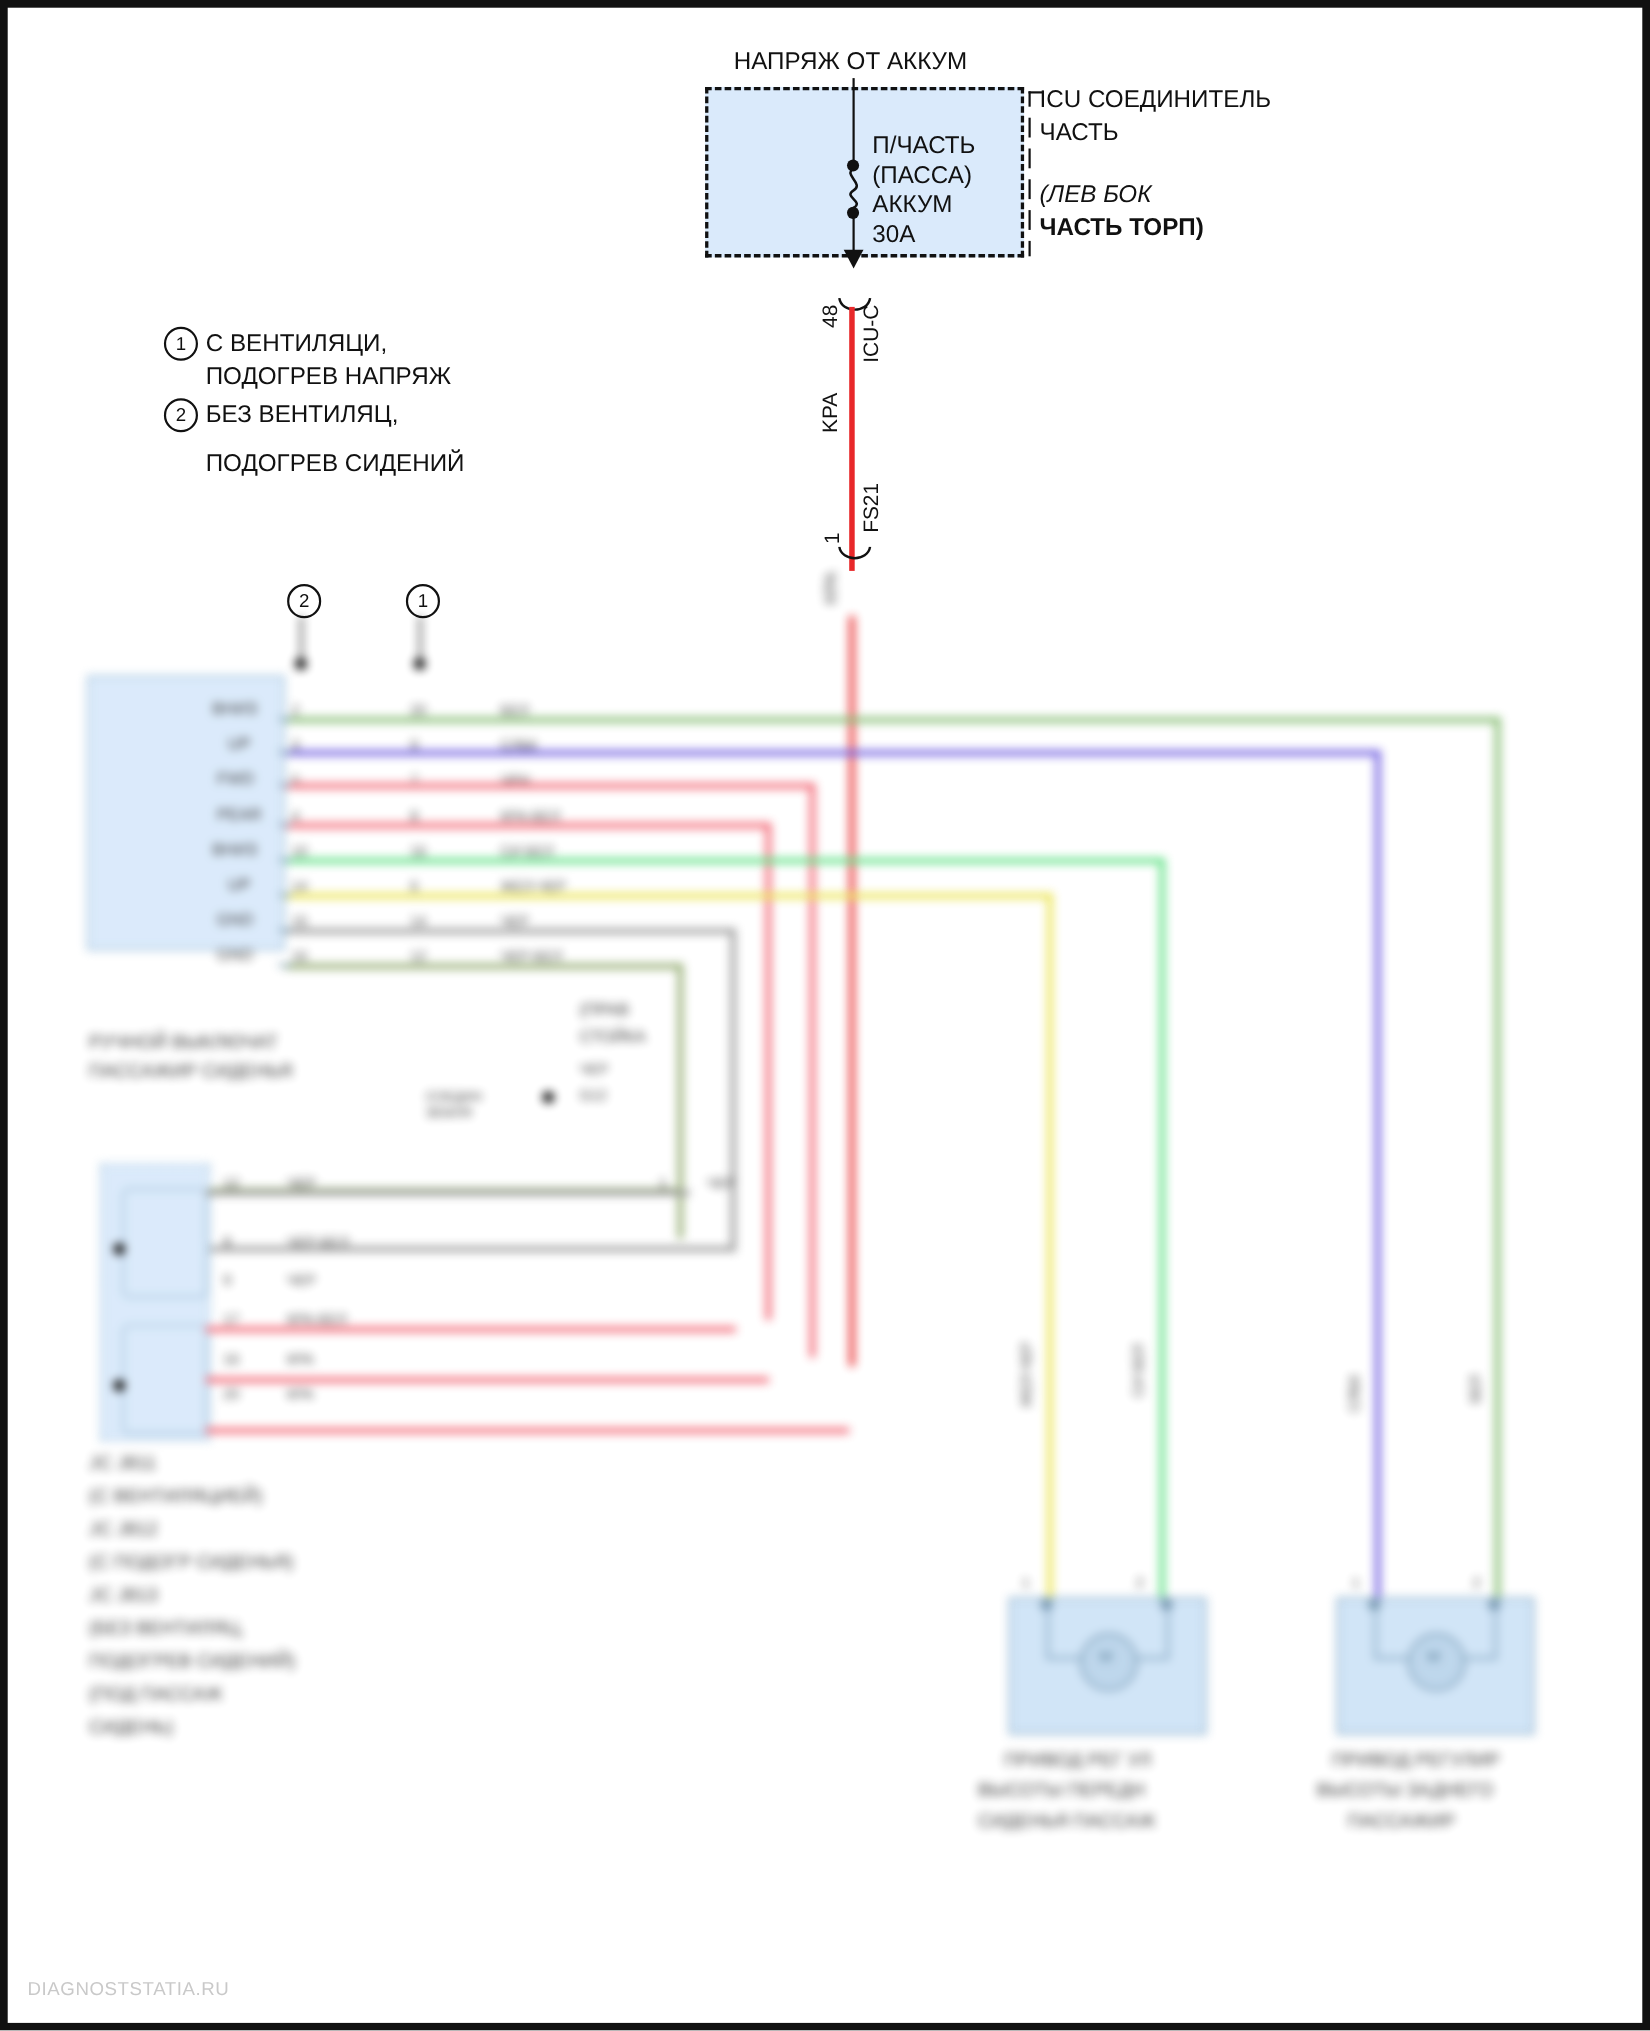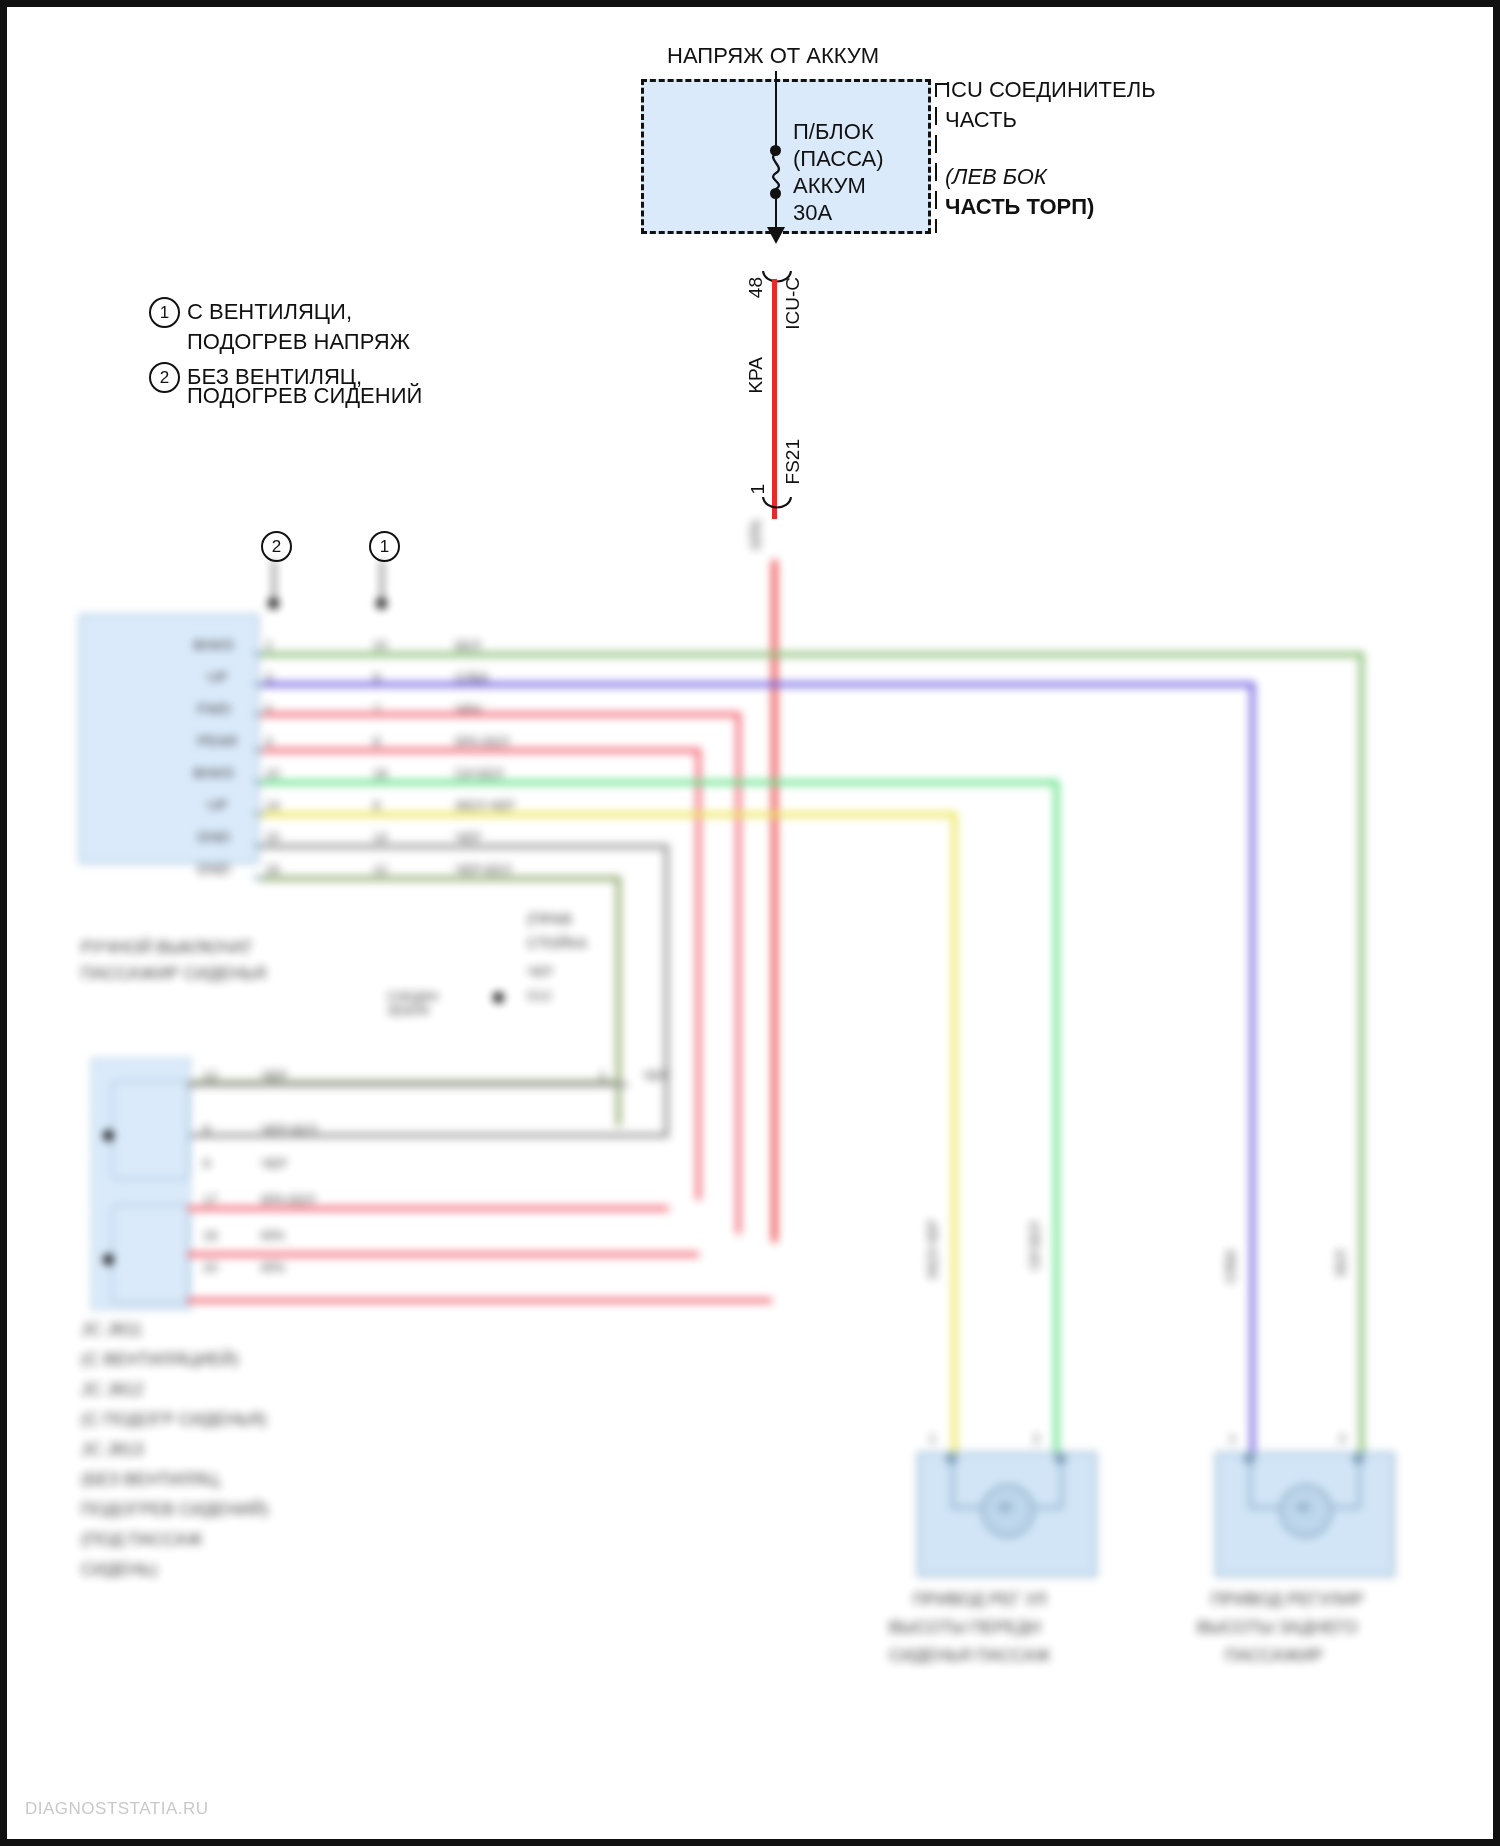--- a/index.html
+++ b/index.html
@@ -82,21 +82,21 @@
   <svg style="position:absolute;left:756px;top:146px;" width="26" height="36">
     <path d="M13 0 C3 6 23 14 13 20 C3 26 23 30 13 36" stroke="#111" stroke-width="2.3" fill="none"></path>
   </svg>
   <div class="node" style="left:763px;top:181px;"></div>
   <div class="solidline" style="left:768px;top:190px;width:2px;height:38px;"></div>
 
   <svg style="position:absolute;left:758px;top:216px;" width="22" height="22">
     <path d="M11 21 L2 4 L20 4 Z" fill="#111"></path>
   </svg>
 
-  <div class="txt t22" style="left:786px;top:112px;">П/БЛОК</div>
+  <div class="txt t22" style="left:786px;top:112px;">П/ЧАСТЬ</div>
   <div class="txt t22" style="left:786px;top:139px;">(ПАССА)</div>
   <div class="txt t22" style="left:786px;top:166px;">АККУМ</div>
   <div class="txt t22" style="left:786px;top:193px;">30А</div>
 
   <div class="solidline" style="left:928px;top:76px;width:2px;height:14px;"></div>
   <div class="solidline" style="left:928px;top:100px;width:2px;height:18px;"></div>
   <div class="solidline" style="left:928px;top:128px;width:2px;height:18px;"></div>
   <div class="solidline" style="left:928px;top:156px;width:2px;height:18px;"></div>
   <div class="solidline" style="left:928px;top:184px;width:2px;height:18px;"></div>
   <div class="solidline" style="left:928px;top:212px;width:2px;height:14px;"></div>
@@ -122,21 +122,21 @@
   <svg style="position:absolute;left:754px;top:490px;" width="32" height="16">
     <path d="M2 0 C4 14 28 14 30 0" stroke="#111" stroke-width="2.2" fill="none"></path>
   </svg>
 
   <div class="circnum" style="left:142px;top:290px;">1</div>
   <div class="txt t22" style="left:180px;top:292px;">С ВЕНТИЛЯЦИ,</div>
   <div class="txt t22" style="left:180px;top:322px;">ПОДОГРЕВ НАПРЯЖ</div>
 
   <div class="circnum" style="left:142px;top:355px;">2</div>
   <div class="txt t22" style="left:180px;top:357px;">БЕЗ ВЕНТИЛЯЦ,</div>
-  <div class="txt t22" style="left:180px;top:376px;">ПОДОГРЕВ СИДЕНИЙ</div>
+  <div class="txt t22" style="left:180px;top:401px;">ПОДОГРЕВ СИДЕНИЙ</div>
 
   <div class="circnum" style="left:254px;top:524px;">2</div>
   <div class="circnum" style="left:362px;top:524px;">1</div>
 
   <div id="blurred">
 
     <div class="solidline" style="left:266px;top:0px;width:2px;height:45px;"></div>
     <div class="node" style="left:261px;top:38px;"></div>
     <div class="solidline" style="left:374px;top:0px;width:2px;height:45px;"></div>
     <div class="node" style="left:369px;top:38px;"></div>

